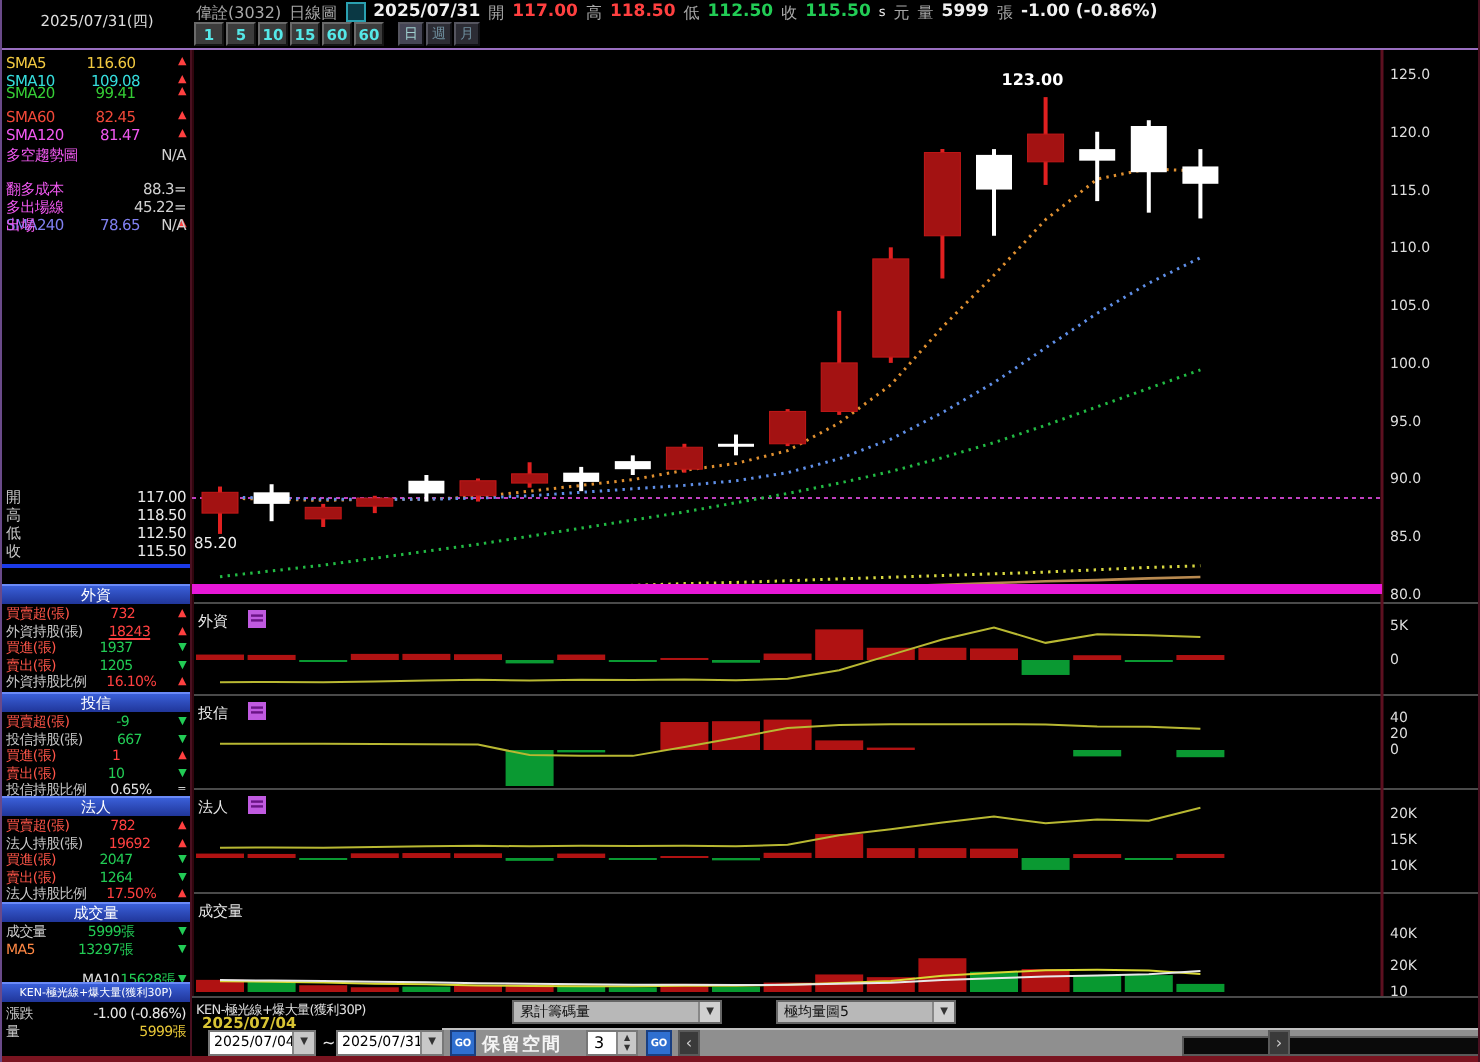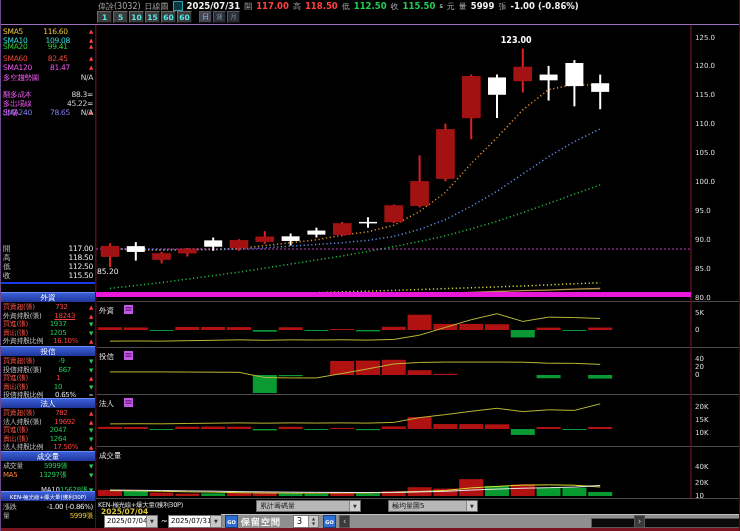--- a/index.html
+++ b/index.html
@@ -58,20 +58,21 @@
   .inputfield{position:absolute;left:370px;top:3px;width:262px;height:10px;background:#0a0a0a;
     border:1px solid #5a5a5a;box-sizing:border-box;}
   .icons{position:absolute;left:646px;top:0;height:14px;display:flex;}
   .maroon{position:absolute;left:0;top:528px;width:740px;height:3px;background:#7a1420;}
 </style>
 </head>
 <body>
 
 <div class="screen">
 
+  <div class="titlecell">2025/07/31(四)</div>
 
   <div class="topbar">
     <div class="tb-row1">
       <span class="lab">偉詮(3032)</span>
       <span class="lab">日線圖</span>
       <span class="calicon"></span>
       <span class="num wht">2025/07/31</span>
       <span class="lab">開</span>
       <span class="num red">117.00</span>
       <span class="lab">高</span>

